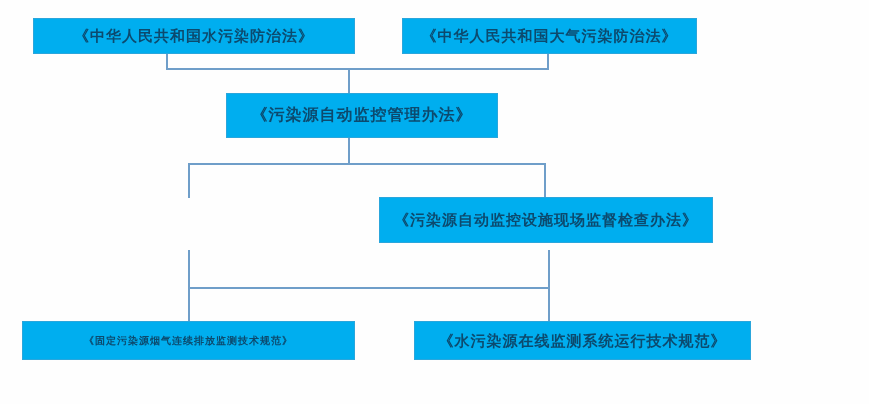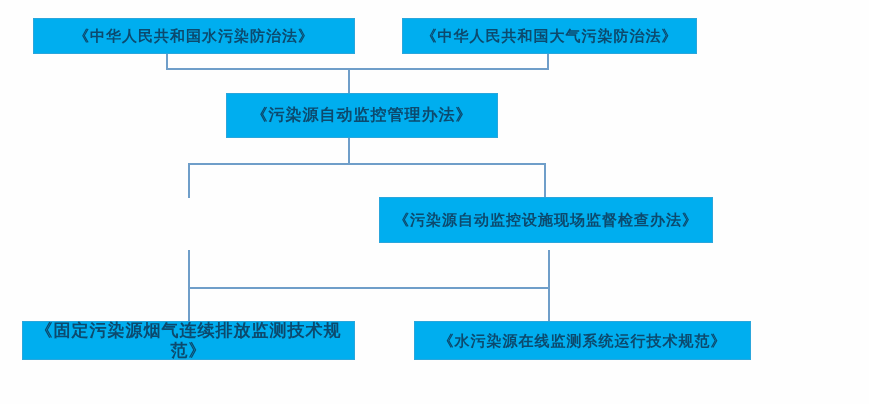--- a/index.html
+++ b/index.html
@@ -38,21 +38,21 @@
     position: absolute;
     height: 2px;
     background: #6f9ec9;
   }
   
   #node-a { left: 33px;  top: 18px;  width: 322px; height: 36px; font-size: 15px; }
   #node-b { left: 402px; top: 18px;  width: 295px; height: 36px; font-size: 15px; }
   #node-m { left: 201px; top: 93px;  width: 272px; height: 45px; font-size: 16px; margin-left: 25px; }
   #node-c { left: 33px;  top: 197px; width: 309px; height: 53px; font-size: 15px; }
   #node-d { left: 379px; top: 197px; width: 334px; height: 46px; font-size: 15px; }
-  #node-e { left: 22px;  top: 321px; width: 333px; height: 39px; font-size: 17px; }
+  #node-e { left: 22px;  top: 321px; width: 333px; height: 39px; font-size: 10px; }
   #node-f { left: 380px; top: 321px; width: 337px; height: 39px; font-size: 15px; margin-left: 34px; }
   
   #ln-a-down   { left: 166px; top: 53px;  height: 17px; }
   #ln-b-down   { left: 547px; top: 53px;  height: 17px; }
   #ln-top-h    { left: 166px; top: 68px;  width: 383px; }
   #ln-to-m     { left: 348px; top: 68px;  height: 26px; }
   #ln-m-down   { left: 348px; top: 138px; height: 27px; }
   #ln-mid-h    { left: 188px; top: 163px; width: 358px; }
   #ln-to-c     { left: 188px; top: 163px; height: 35px; }
   #ln-to-d     { left: 544px; top: 163px; height: 35px; }

